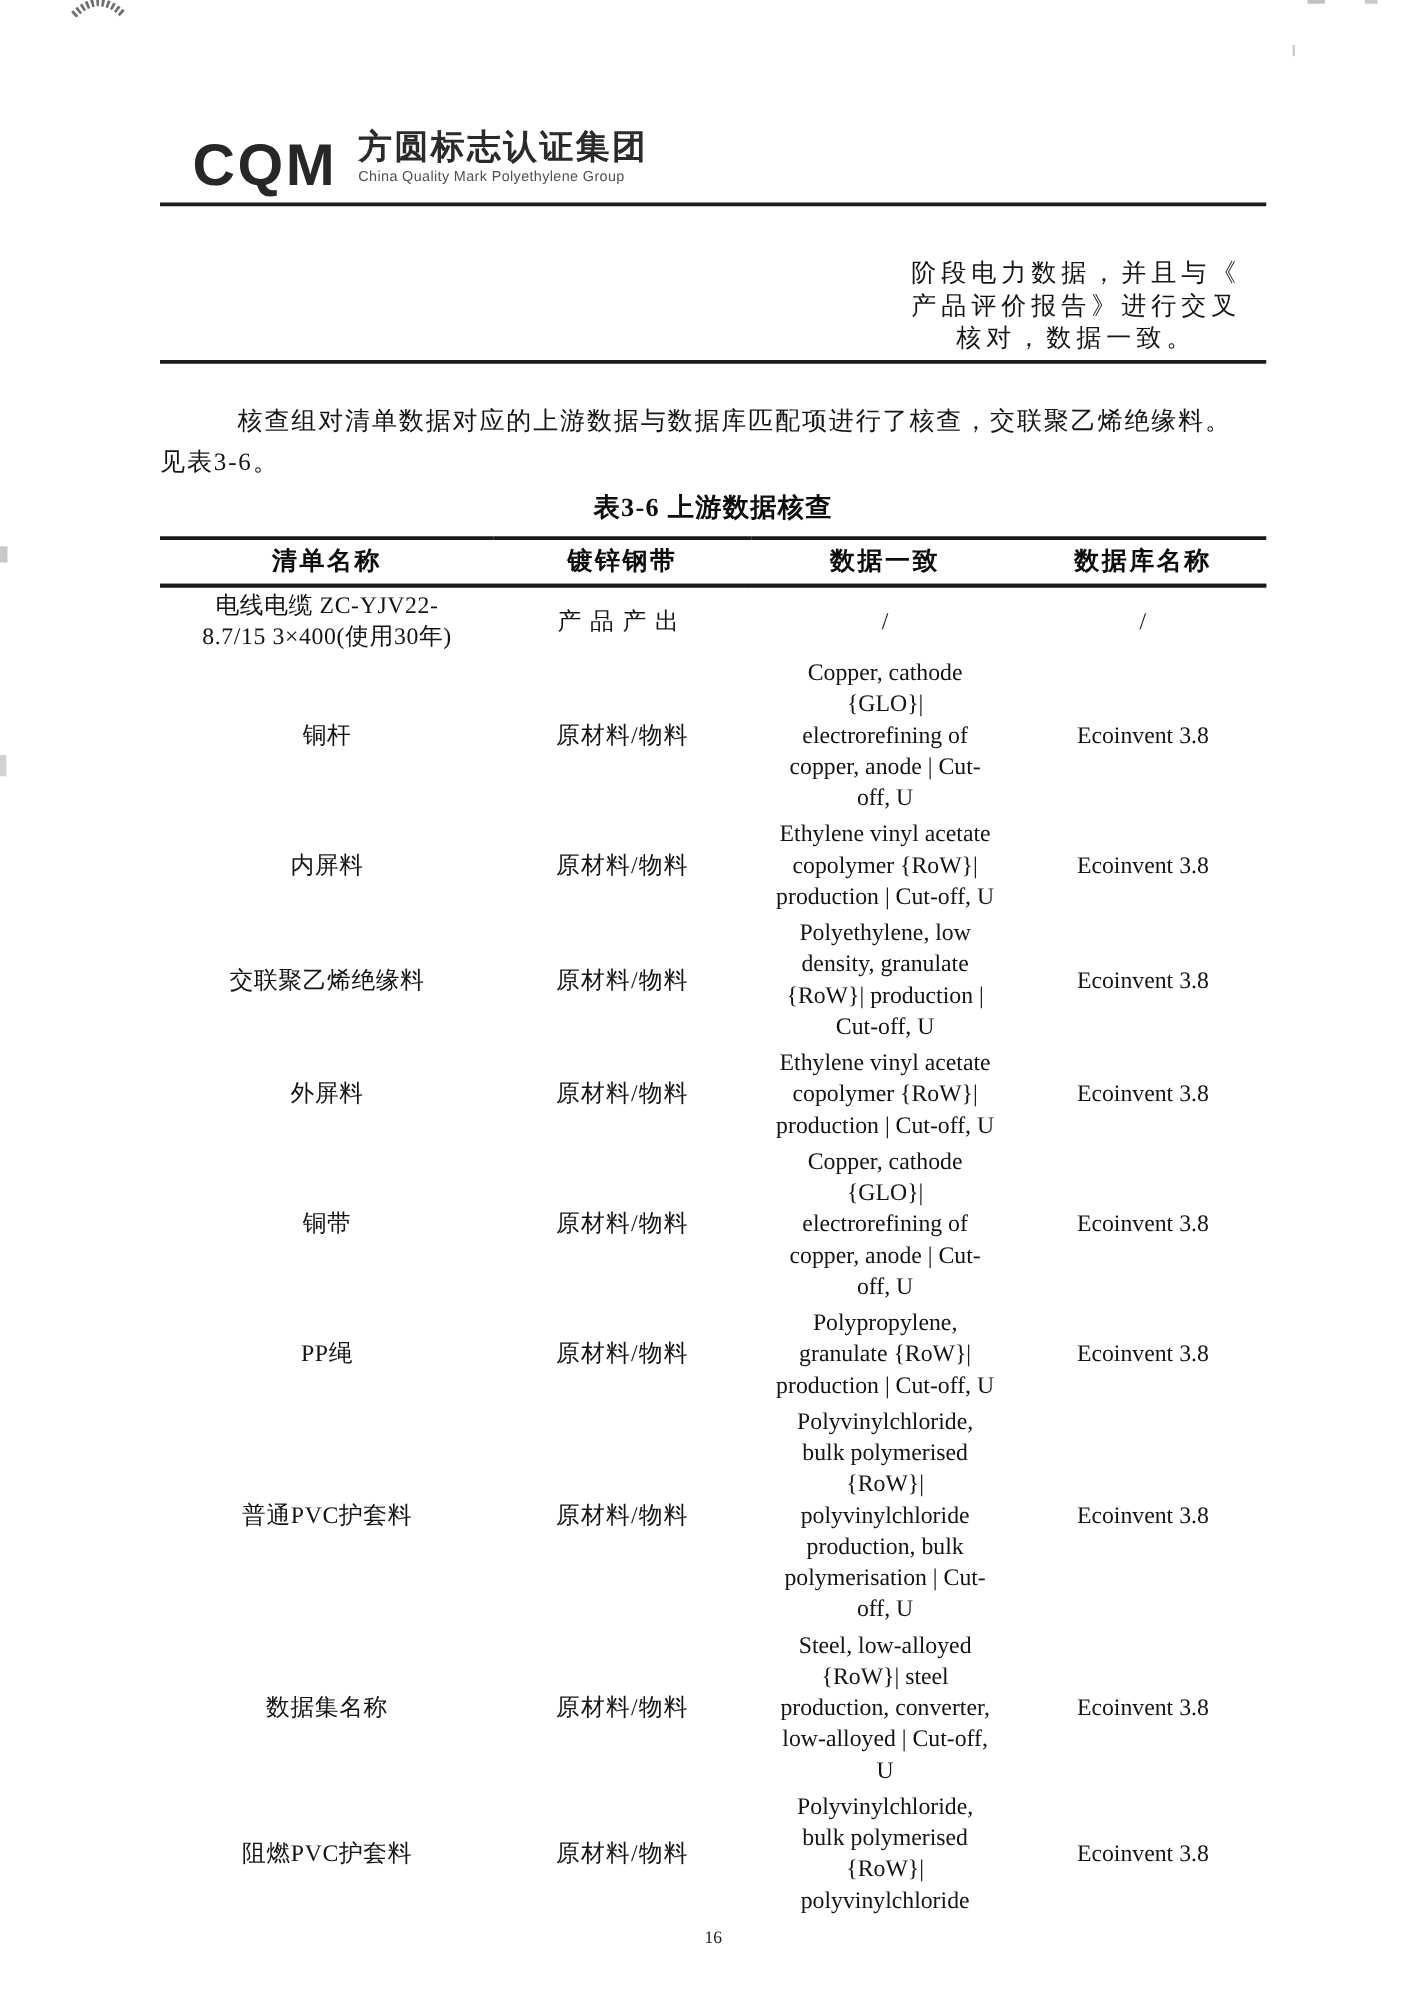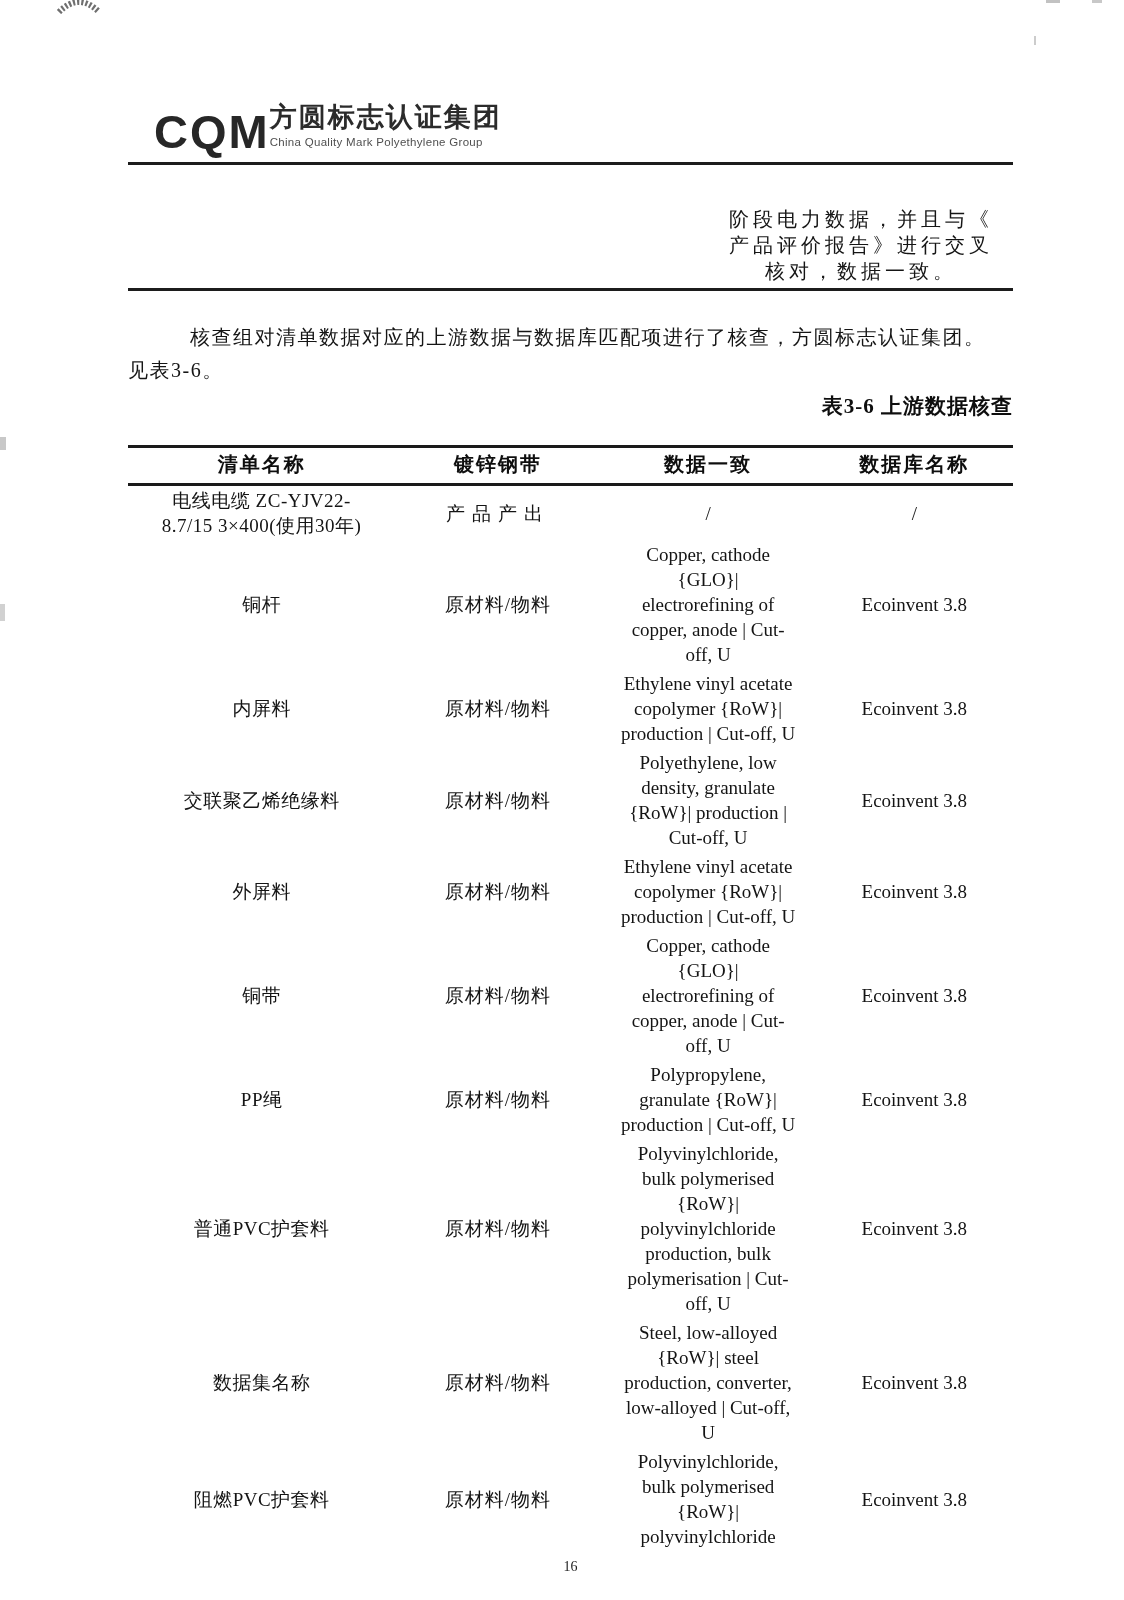--- a/index.html
+++ b/index.html
@@ -16,21 +16,21 @@
     overflow: hidden;
   }
   .content { margin-left: 128px; width: 885px; }
 
   
   .logo-row {
     padding-top: 96px;
     margin-left: 26px;
     display: flex;
     align-items: center;
-    gap: 0;
+    gap: 17px;
   }
   .cqm-wordmark {
     position: relative;
     font-family: "Liberation Sans", sans-serif;
     font-weight: 900;
     font-size: 47px;
     letter-spacing: 2px;
     color: #272727;
     line-height: 1;
     padding-top: 12px;
@@ -82,31 +82,31 @@
     margin-top: 30px;
     font-size: 20px;
     line-height: 33px;
     letter-spacing: 1.5px;
     color: #151515;
   }
   .paragraph .indent { text-indent: 62px; }
 
   
   .table-caption {
-    text-align: right;
+    text-align: center;
     font-weight: 700;
     font-size: 21px;
     letter-spacing: 1px;
     margin-top: 5px;
     color: #0e0e0e;
   }
   table.verify {
     width: 100%;
     border-collapse: collapse;
-    margin-top: 25px;
+    margin-top: 9px;
     border-top: 3px solid #1a1a1a;
   }
   table.verify th {
     border-bottom: 3px solid #1a1a1a;
     font-size: 20px;
     font-weight: 700;
     letter-spacing: 2px;
     padding: 3px 0 5px 0;
     color: #0e0e0e;
   }
@@ -169,21 +169,21 @@
       <div class="carryover-inner">
         <div>阶段电力数据，并且与《</div>
         <div>产品评价报告》进行交叉</div>
         <div>核对，数据一致。</div>
       </div>
     </div>
 
     <div class="rule"></div>
 
     <div class="paragraph">
-      <div class="indent">核查组对清单数据对应的上游数据与数据库匹配项进行了核查，方圆标志认证集团。</div>
+      <div class="indent">核查组对清单数据对应的上游数据与数据库匹配项进行了核查，交联聚乙烯绝缘料。</div>
       <div>见表3-6。</div>
     </div>
 
     <div class="table-caption">表3-6 上游数据核查</div>
 
     <table class="verify">
       <colgroup>
         <col style="width:30.2%">
         <col style="width:23.2%">
         <col style="width:24.3%">

